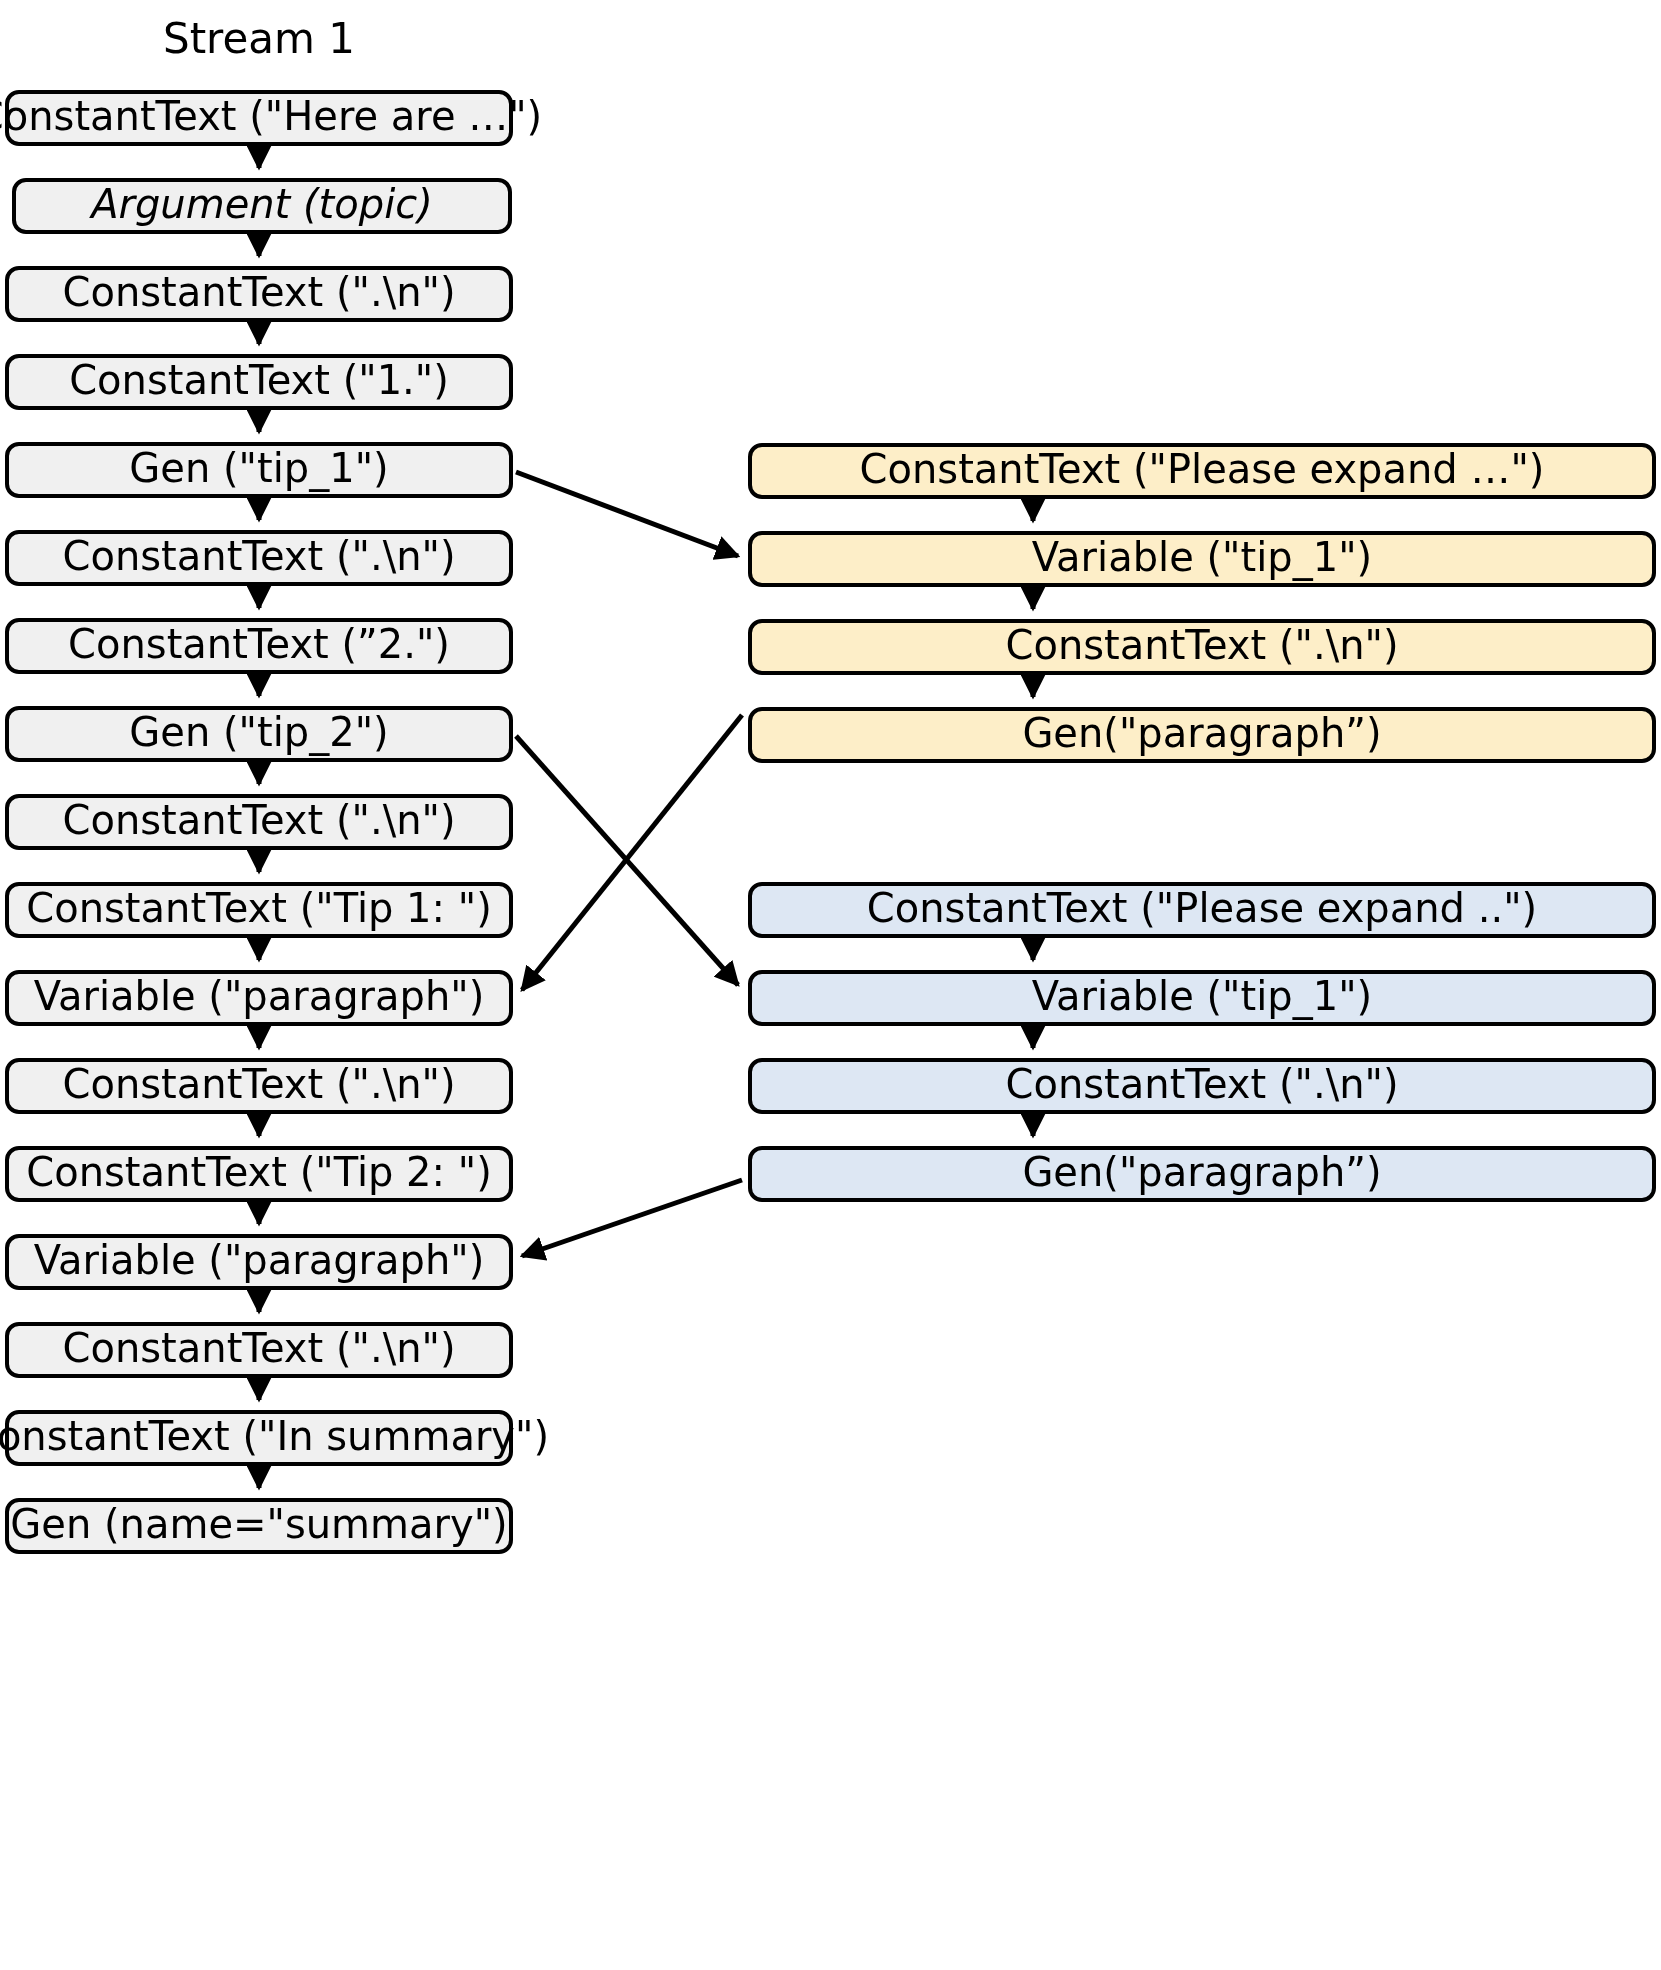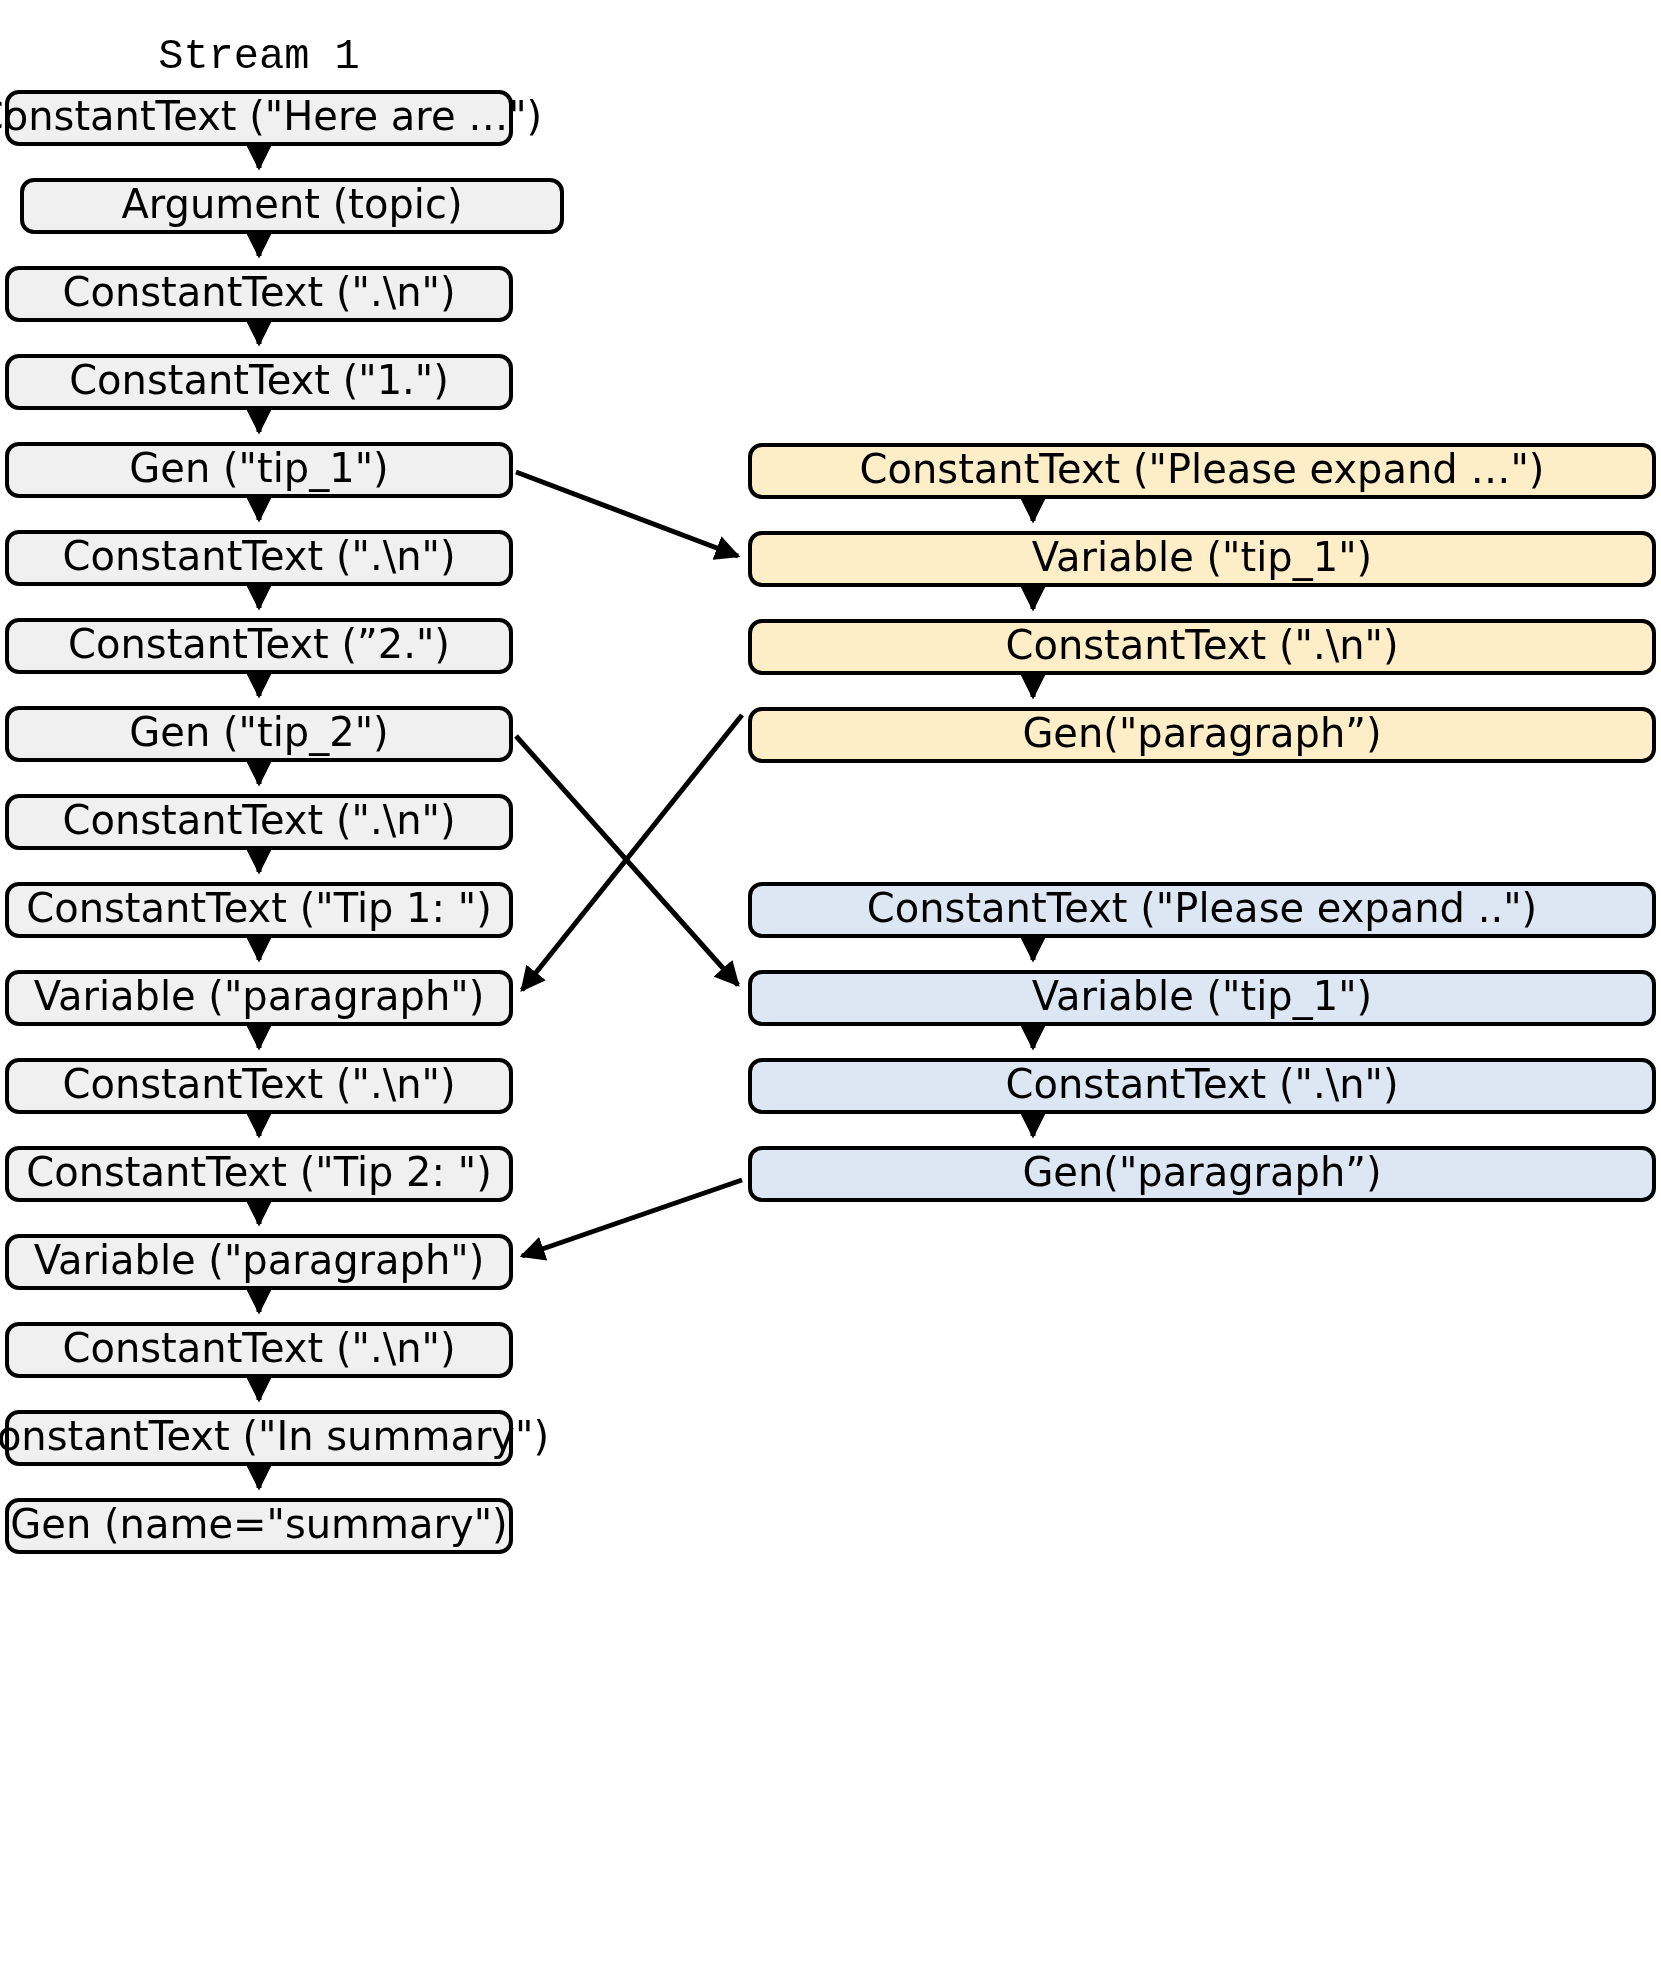--- a/index.html
+++ b/index.html
@@ -97,25 +97,25 @@
     </g>
 
     <g stroke="#000000" stroke-width="5" fill="none" marker-end="url(#arrow)">
       <line x1="516" y1="472" x2="738" y2="556"></line>
       <line x1="516" y1="736" x2="738" y2="985"></line>
       <line x1="742" y1="715" x2="522" y2="990"></line>
       <line x1="742" y1="1180" x2="522" y2="1256"></line>
     </g>
   </svg>
 
-  <div class="stream-title" style="left:5px; top:33px; width:508px;font-family:Liberation Mono, monospace;">Stream 1</div>
+  <div class="stream-title" style="left:5px; top:14px; width:508px;">Stream 1</div>
 
   <div class="node s1" style="left:5px; top:90px; width:508px; height:56px;">ConstantText ("Here are …")</div>
 
-  <div class="node s1" style="left:20px; top:178px; width:544px; height:56px;">Argument (topic)</div>
+  <div class="node s1" style="left:12px; top:178px; width:500px; height:56px;font-style:italic;">Argument (topic)</div>
 
   <div class="node s1" style="left:5px; top:266px; width:508px; height:56px;">ConstantText (".\n")</div>
 
   <div class="node s1" style="left:5px; top:354px; width:508px; height:56px;">ConstantText ("1.")</div>
 
   <div class="node s1" style="left:5px; top:442px; width:508px; height:56px;">Gen ("tip_1")</div>
 
   <div class="node s1" style="left:5px; top:530px; width:508px; height:56px;">ConstantText (".\n")</div>
 
   <div class="node s1" style="left:5px; top:618px; width:508px; height:56px;">ConstantText (”2.")</div>

